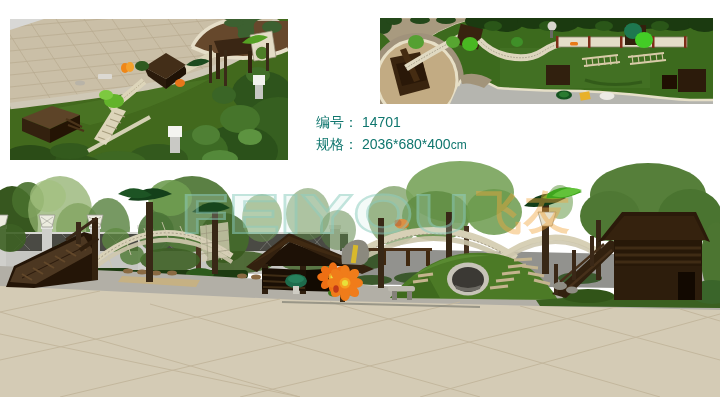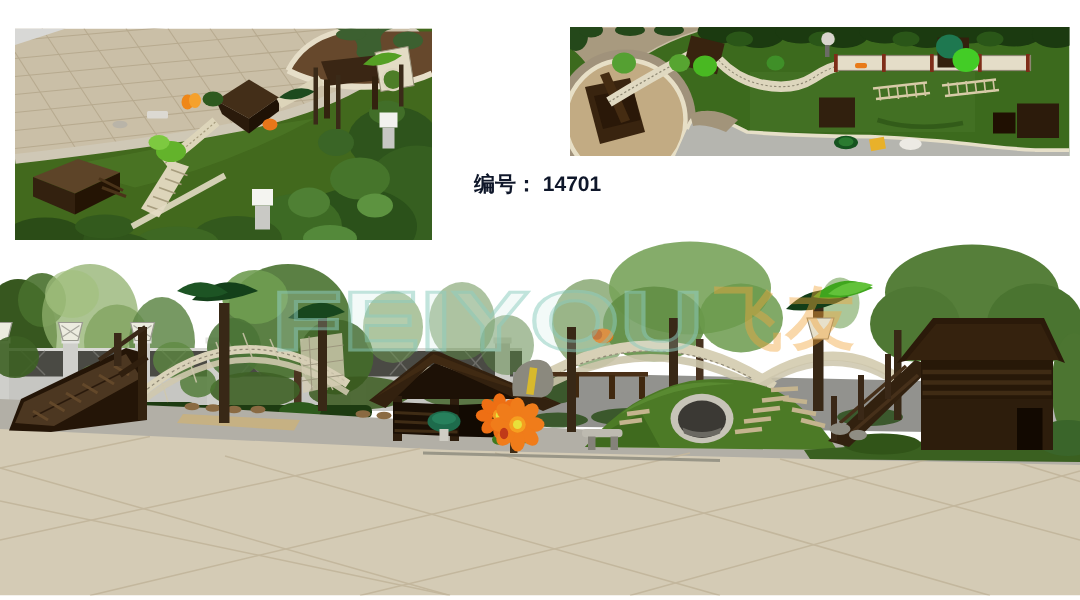--- a/index.html
+++ b/index.html
@@ -248,24 +248,25 @@
   <path d="M70,86 L78,68 Q83,55 94,58 L118,70 Q160,73 200,73 Q240,75 266,78 Q290,81 310,82 L333,82 L333,86 Z" fill="#b5b5af"></path>
   <path d="M78,68 Q83,55 94,58 L118,70 Q160,73 200,73 Q240,75 266,78 Q290,81 310,82 L333,82" fill="none" stroke="#e6dfc8" stroke-width="2.5"></path>
   <path d="M80,58 Q95,52 112,62 L104,70 Q90,64 82,66 Z" fill="#a2947a"></path>
 
   <ellipse cx="184" cy="77" rx="8" ry="4.5" fill="#15531f"></ellipse>
   <ellipse cx="184" cy="76.5" rx="5" ry="3" fill="#2a7a30"></ellipse>
   <rect x="200" y="74" width="10" height="8" fill="#e8b12a" transform="rotate(-10 205 78)"></rect>
   <ellipse cx="227" cy="78" rx="7.5" ry="4" fill="#eceae4"></ellipse>
 </svg>
 
-<div class="abs" style="left:316px;top:112px;width:280px;font-weight:bold;color:#0f172a;font-size:14px;line-height:21.5px;">
+<div class="abs" style="left:316px;top:112px;width:280px;font-weight:normal;color:#0f766e;font-size:14px;line-height:21.5px;">
 
   <div>编号：&nbsp;14701</div>
 
+  <div>规格：&nbsp;2036*680*400<span style="font-size:12px">cm</span></div>
 </div>
 
 <svg class="abs" style="left:0px;top:160px" width="720" height="240" viewBox="0 0 720 240">
   <rect x="0" y="0" width="720" height="240" fill="#ffffff"></rect>
 
   <polygon points="620,94 720,96 720,134 620,130" fill="#b4b4b0"></polygon>
 
   <rect x="0" y="90" width="348" height="24" fill="#c6c6c2"></rect>
 
   <rect x="0" y="73" width="348" height="18" fill="#4a4a44"></rect>

